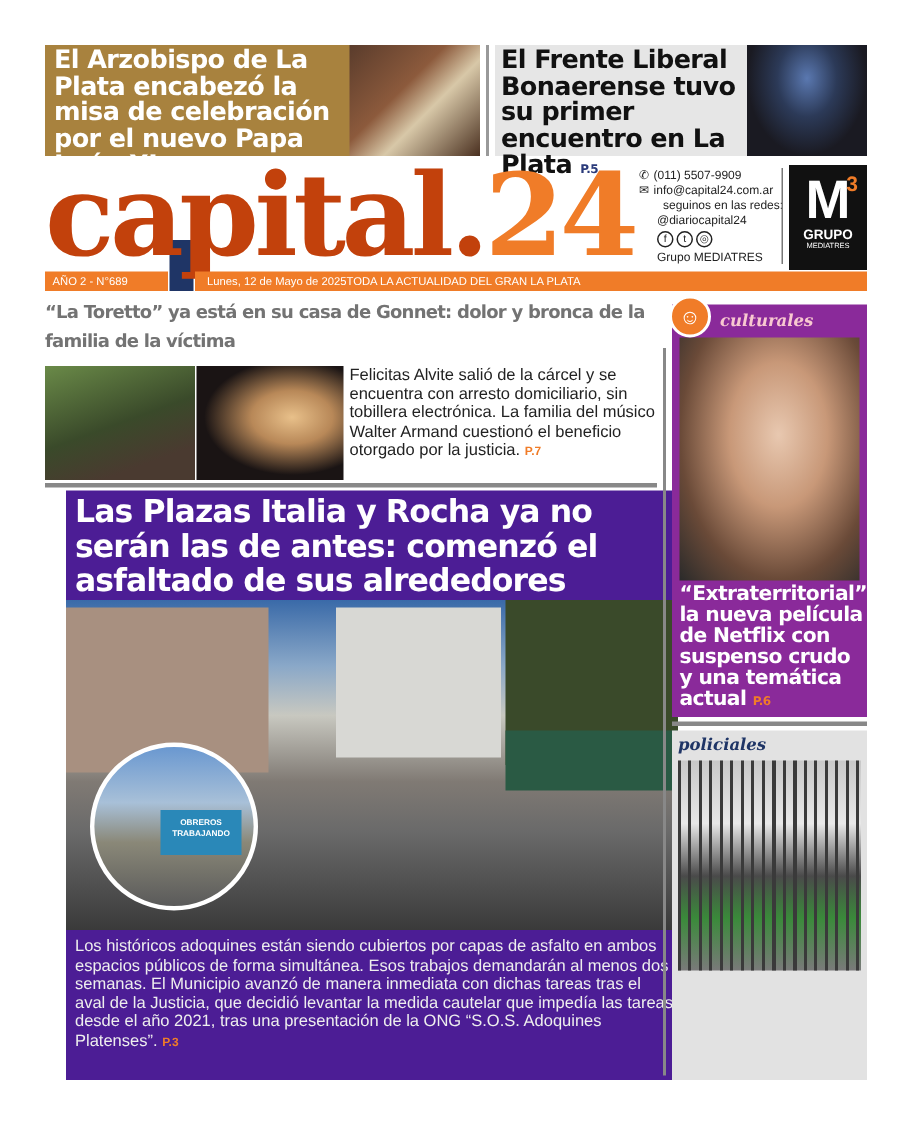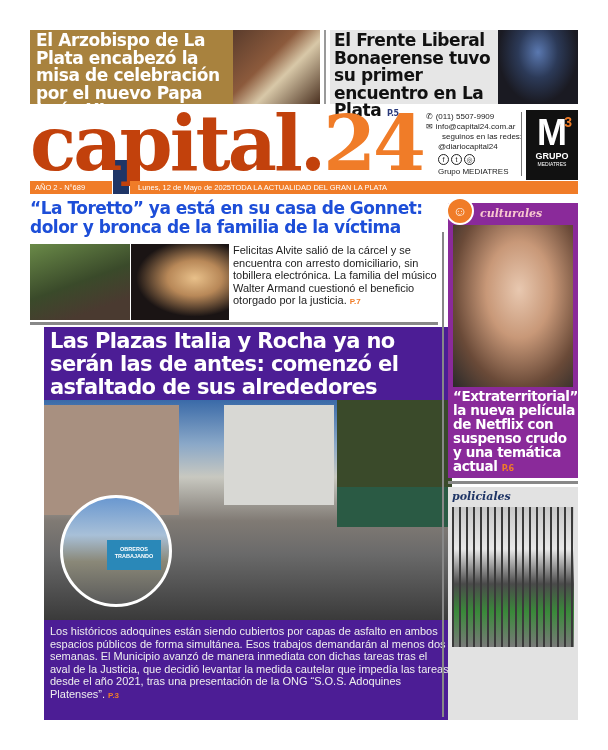--- a/index.html
+++ b/index.html
@@ -23,21 +23,21 @@
 .m3{left:526px;top:110px;width:52px;height:70px;background:#111;color:#fff;text-align:center}
 .m3 .m{font-size:36px;font-weight:bold;line-height:38px;margin-top:4px}
 .m3 .sup{position:absolute;right:6px;top:4px;color:#f07c28;font-size:14px;font-weight:bold}
 .m3 .g{font-size:9px;font-weight:bold;line-height:9px}
 .m3 .g2{font-size:5px}
 .vsep2{left:521px;top:112px;width:1px;height:64px;background:#777}
 .band{top:181px;height:13px;background:#f07c28;color:#fff;font-size:7.5px;font-weight:normal;line-height:13px}
 .b1{left:30px;width:82px;padding-left:5px}
 .b2{left:130px;width:448px;padding-left:8px;display:flex;justify-content:flex-start;padding-right:6px}
 .stem{left:113px;top:160px;width:16px;height:34px;background:#1f3566}
-.h2{left:30px;top:199px;width:410px;font-family:"DejaVu Sans",sans-serif;font-weight:bold;font-size:17px;line-height:19px;color:#1d4ed8;letter-spacing:-0.5px}
+.h2{left:30px;top:199px;width:410px;font-family:"DejaVu Sans",sans-serif;font-weight:bold;font-size:12px;line-height:19px;color:#737373;letter-spacing:-0.5px}
 .photo1{left:30px;top:244px;width:100px;height:76px;background:linear-gradient(160deg,#6a8a48,#3a4a2a 50%,#4a3a30 80%)}
 .photo2{left:131px;top:244px;width:98px;height:76px;background:radial-gradient(ellipse at 65% 45%,#e8c08a 0%,#b88858 30%,#1a1414 65%)}
 .lead1{left:233px;top:244px;width:205px;font-size:11px;line-height:12.5px;color:#222}
 .hsep{left:30px;top:322px;width:408px;height:3px;background:#888}
 .main{left:44px;top:327px;width:408px;height:393px;background:#4c1d95}
 .main .hd{padding:3px 6px;color:#fff;font-family:"DejaVu Sans",sans-serif;font-weight:bold;font-size:21px;line-height:23px;letter-spacing:-0.6px}
 .main .photo{position:absolute;left:0;top:73px;width:408px;height:220px;background:linear-gradient(180deg,#3a6aa8 0%,#8aa8c8 20%,#c8c8c0 35%,#807a74 55%,#6a6a6a 70%,#3a3a3a 100%)}
 .main .bldg{position:absolute;left:180px;top:78px;width:110px;height:100px;background:#d8d8d4}
 .main .bldg2{position:absolute;left:0;top:78px;width:135px;height:110px;background:#a89080}
 .main .trees{position:absolute;right:0;top:73px;width:115px;height:110px;background:#3a4a2a}

